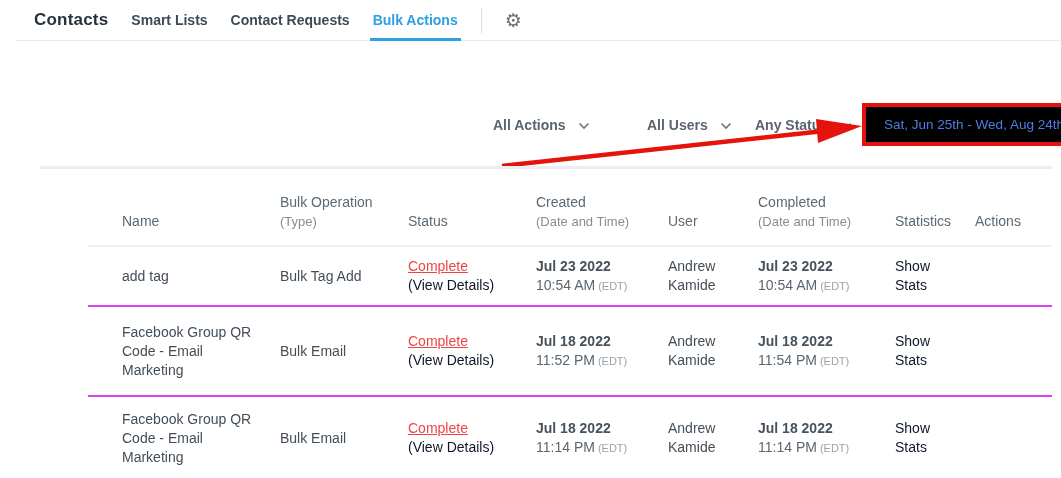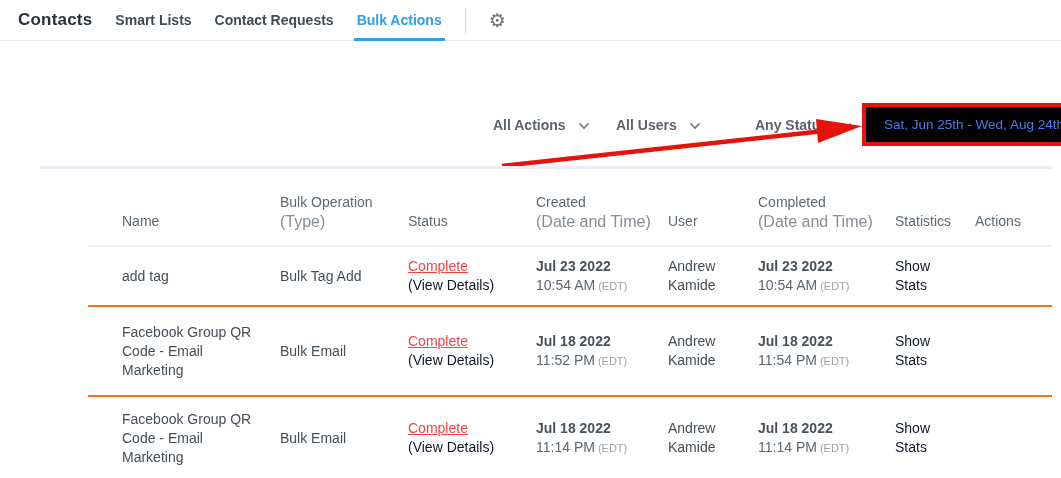--- a/index.html
+++ b/index.html
@@ -3,21 +3,21 @@
 <meta charset="utf-8">
 <style>
   * { margin:0; padding:0; box-sizing:border-box; }
   html,body { background:#fff; }
   .page {
     position:relative; width:1061px; height:478px; overflow:hidden;
     background:#ffffff; font-family:"Liberation Sans", sans-serif;
   }
   
   .tabbar {
-    position:absolute; top:0; left:0; right:0; height:41px;
+    position:absolute; top:0; left:16px; right:0; height:41px;
     background:#fff; border-bottom:1px solid #e7eaee;
     display:flex; align-items:center; gap:23px; padding-left:18px;
   }
   .page-title { font-size:17px; font-weight:700; color:#28323c; letter-spacing:.2px; }
   .tab {
     position:relative; font-size:14px; font-weight:600; color:#3e4a55;
     height:41px; display:flex; align-items:center; cursor:pointer; white-space:nowrap;
   }
   .tab.active { color:#2e9fe2; }
   .tab.active::after {
@@ -43,23 +43,23 @@
   .annot-svg { position:absolute; left:0; top:0; pointer-events:none; }
   
   .card-topline { position:absolute; left:40px; top:166px; width:1012px; height:3px; background:#e9eff5; }
   .tbl { position:absolute; left:88px; top:169px; width:964px; }
   .trow {
     display:grid; padding-left:34px;
     grid-template-columns:158px 128px 128px 132px 90px 137px 80px 1fr;
   }
   .thead { height:78px; align-items:end; padding-bottom:15px; border-bottom:2px solid #ecf1f6; }
   .th { font-size:14px; color:#5d6973; padding-right:14px; line-height:17px; }
-  .th .sub { font-size:16px; color:#848e97; margin-top:2px; }
+  .th .sub { font-size:13px; color:#848e97; margin-top:2px; }
   .sub:empty { display:none; }
-  .tr { align-items:center; border-bottom:2px solid #f97316; }
+  .tr { align-items:center; border-bottom:2px solid #d946ef; }
   .tr1 { height:60px; } .tr2 { height:90px; } .tr3 { height:82px; border-bottom:none; }
   .td { font-size:14px; color:#434e58; padding-right:16px; line-height:19px; }
   .status-ok { color:#ef4444;text-decoration:underline; }
   .lnk { color:#0f172a; cursor:pointer; display:inline-block; }
   .stats-lnk { max-width:46px; }
   .dt-line1 { color:#48525c;font-weight:bold; }
   .dt-line2 { color:#5a6670; white-space:nowrap; }
   .tz { font-size:11px; color:#9aa3ab; margin-left:3px; }
 </style>
 </head>
@@ -78,21 +78,21 @@
 
   <div class="filters">
     <div class="filter" style="left:493px;">
       <span>All Actions</span>
       <span class="chev">
         <svg width="12" height="8" viewBox="0 0 12 8">
             <polyline points="1.5,1.5 6,6 10.5,1.5" fill="none" stroke="#6d7780" stroke-width="1.7"></polyline>
           </svg>
       </span>
     </div>
-    <div class="filter" style="left:616px;">
+    <div class="filter" style="left:647px;">
       <span>All Users</span>
       <span class="chev">
         <svg width="12" height="8" viewBox="0 0 12 8">
             <polyline points="1.5,1.5 6,6 10.5,1.5" fill="none" stroke="#6d7780" stroke-width="1.7"></polyline>
           </svg>
       </span>
     </div>
     <div class="filter" style="left:755px;">
       <span>Any Status</span>
       <span class="chev">

